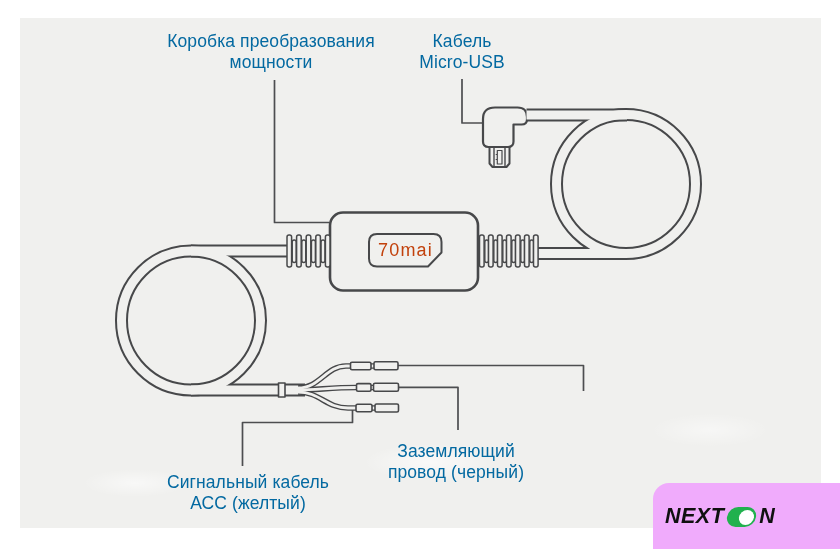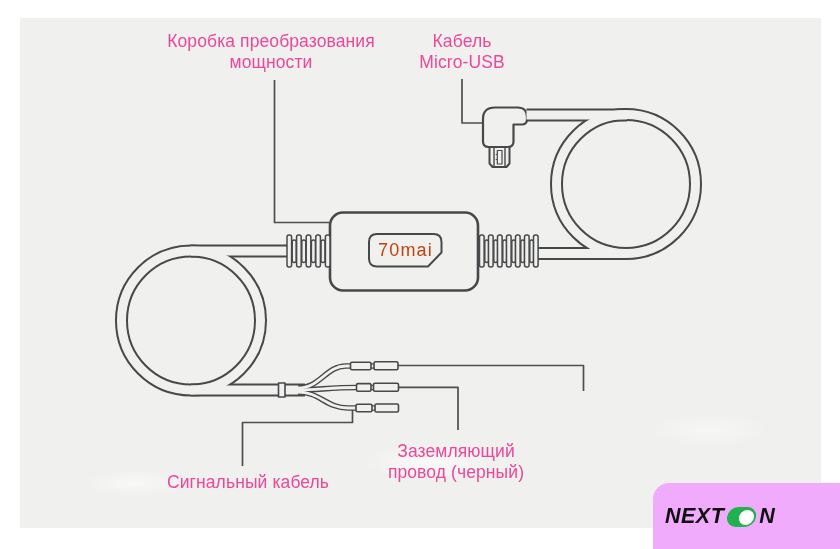--- a/index.html
+++ b/index.html
@@ -12,21 +12,21 @@
     position:absolute;left:20px;top:18px;width:801px;height:510px;
     background:
       radial-gradient(95px 26px at 410px 444px, rgba(255,255,255,.65), rgba(255,255,255,0) 70%),
       radial-gradient(75px 20px at 115px 465px, rgba(255,255,255,.55), rgba(255,255,255,0) 70%),
       radial-gradient(85px 24px at 690px 412px, rgba(255,255,255,.45), rgba(255,255,255,0) 70%),
       #f0f0ee;
   }
   svg.art{position:absolute;left:0;top:0;}
   .label{
     position:absolute;text-align:center;
-    font-size:17.5px;line-height:21px;font-weight:500;color:#ec4899;
+    font-size:17.5px;line-height:21px;font-weight:500;color:#0369a1;
     letter-spacing:.1px;
   }
   .brandplate{
     position:absolute;left:369px;top:234px;width:73px;height:33px;
     display:flex;align-items:center;justify-content:center;
     font-size:18px;font-weight:500;letter-spacing:1.2px;color:#c2410c;
   }
   .card{
     position:absolute;left:653px;top:483px;width:187px;height:84px;
     background:#f0abfc;border-top-left-radius:16px;
@@ -153,20 +153,21 @@
 <div class="label" style="left:495px;top:398px;width:170px;">
 </div>
 
 <div class="label" style="left:371px;top:441px;width:170px;">
   <div>Заземляющий</div>
   <div>провод (черный)</div>
 </div>
 
 <div class="label" style="left:153px;top:472px;width:190px;">
   <div>Сигнальный кабель</div>
+  <div>АСС (желтый)</div>
 </div>
 
 <div class="brandplate">70mai</div>
 
 <div class="card">
   <div class="nexton">
     <span>NEXT</span>
     <span class="toggle"></span>
     <span>N</span>
   </div>

